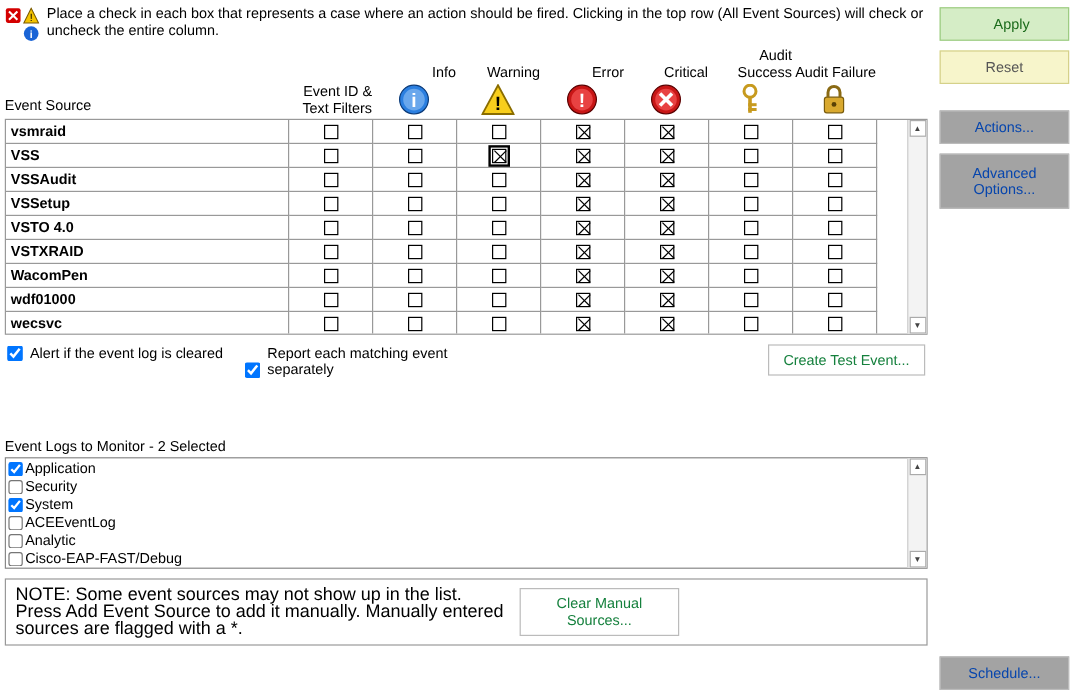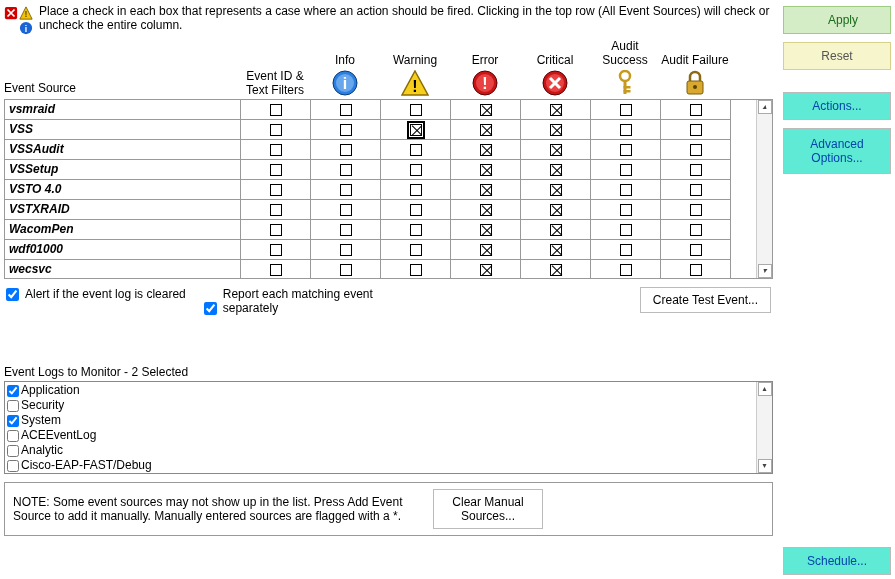--- a/index.html
+++ b/index.html
@@ -27,69 +27,69 @@
   }
   .right-col {
     width: 108px;
     display: flex;
     flex-direction: column;
     gap: 8px;
     padding-top: 2px;
   }
   .rbtn {
     border: 1px solid #bbb;
-    background: #5eead4;
+    background: #a3a3a3;
     padding: 6px 4px;
     text-align: center;
     cursor: pointer;
     color: #0645AD;
     font-size: 12px;
   }
   .rbtn.green { background: #d5edc6; border-color:#9dcc82; color:#1b6b1b;padding-left:16px; }
   .rbtn.yellow { background: #f7f5cb; border-color:#d5d18a; color:#555; }
   .rbtn.flex-bottom { margin-top: auto; }
 
   .instr-row { display:flex; gap:6px; margin-bottom:4px; align-items:flex-start; }
   .mini-icons { display:grid; grid-template-columns:auto auto; gap:1px; padding-top:2px;}
   .ico { width:14px; height:14px; display:inline-block; }
 
-  .table-wrap { border:1px solid #999; position:relative; display:flex; height:180px;font-style:italic;}
+  .table-wrap { border:1px solid #999; position:relative; display:flex; height:180px;}
   .header-row { display:flex; align-items:flex-end; padding:0 0 2px 0; }
   .h-esrc { width:236px; padding-bottom:2px;}
-  .h-col { width:70px; text-align:center; }
+  .h-col { width:70px; text-align:right; }
   .h-col .hsvg { height:28px; display:flex; align-items:center; justify-content:center; margin-top:2px;}
 
   .grid-area { flex:1; overflow:hidden; position:relative; }
   .grid-body { width:100%; }
   .grid-row { display:flex; height:20px; }
   .cell-src { width:236px; font-weight:bold; padding:2px 4px; border:1px solid #999; border-width:0 1px 1px 0; white-space:nowrap; overflow:hidden;}
   .cell-ck { width:70px; border:1px solid #999; border-width:0 1px 1px 0; display:flex; align-items:center; justify-content:center;}
   .ck { width:12px; height:12px; border:1px solid #000; display:inline-block; position:relative; cursor:pointer;}
   .ck.checked::before, .ck.checked::after { content:""; position:absolute; background:#000; }
   .ck.checked::before { width:14px; height:1px; top:5px; left:-1px; transform:rotate(45deg);}
   .ck.checked::after  { width:14px; height:1px; top:5px; left:-1px; transform:rotate(-45deg);}
   .ck.hl { outline:2px solid #000; outline-offset:1px; }
 
   .sb-vert { width:16px; border-left:1px solid #ccc; background:#f3f3f3; display:flex; flex-direction:column; align-items:center; justify-content:space-between;}
   .sb-btn { width:14px; height:14px; background:#fff; border:1px solid #aaa; font-size:8px; line-height:12px; text-align:center; cursor:pointer; color:#444;}
 
   .middle-opts { display:flex; gap:18px; padding:8px 2px 4px 2px; align-items:flex-start;}
   .chk { display:flex; gap:6px; align-items:flex-end; }
   .chk input { margin:1px 0 0 0;}
 
-  .btn-std { border:1px solid #bbb; background:#fff; padding:5px 12px; color:#000000; cursor:pointer; font-family:inherit; font-size:12px;}
+  .btn-std { border:1px solid #bbb; background:#fff; padding:5px 12px; color:#15803d; cursor:pointer; font-family:inherit; font-size:12px;}
 
   .logs-label { padding:2px 0;margin-top:44px;}
   .logs-box { border:1px solid #888; height:93px; display:flex;gap:28px;}
   .logs-list { flex:1; overflow:hidden; padding:1px 2px;}
   .logs-list label { display:block; line-height:15px; font-size:12px;}
   .logs-list input { margin:0 2px 0 0; vertical-align:middle; width:12px; height:12px;}
 
   .foot-box { border:1px solid #999; margin-top:8px; padding:6px 8px; display:flex; gap:10px; align-items:center;}
-  .foot-note { flex:0 0 410px; font-size:12px; line-height:14px;}
+  .foot-note { flex:0 0 410px; font-size:15px; line-height:14px;}
 </style>
 </head>
 <body>
 
 <div class="outer">
   <div class="left-col">
 
     <div class="instr-row">
       <div class="mini-icons">
         <svg class="ico" viewBox="0 0 16 16">
@@ -476,21 +476,21 @@
           <label><input type="checkbox" style="">Cisco-EAP-LEAP/Debug</label>
         </div>
       <div class="sb-vert">
         <div class="sb-btn">▴</div>
         <div class="sb-btn">▾</div>
       </div>
     </div>
 
     <div class="foot-box">
       <div class="foot-note">NOTE: Some event sources may not show up in the list.  Press Add Event Source to add it manually.  Manually entered sources are flagged with a *.</div>
-      <button class="btn-std" style="text-align:center;width:110px">Clear Manual Sources...</button>
+      <button class="btn-std" style="text-align:center;width:133px">Clear Manual Sources...</button>
     </div>
 
   </div>
 
   <div class="right-col">
     <div class="rbtn green">Apply</div>
     <div class="rbtn yellow">Reset</div>
     <div style="height:6px"></div>
     <div class="rbtn">Actions...</div>
     <div class="rbtn" style="padding:8px 4px">Advanced Options...</div>

